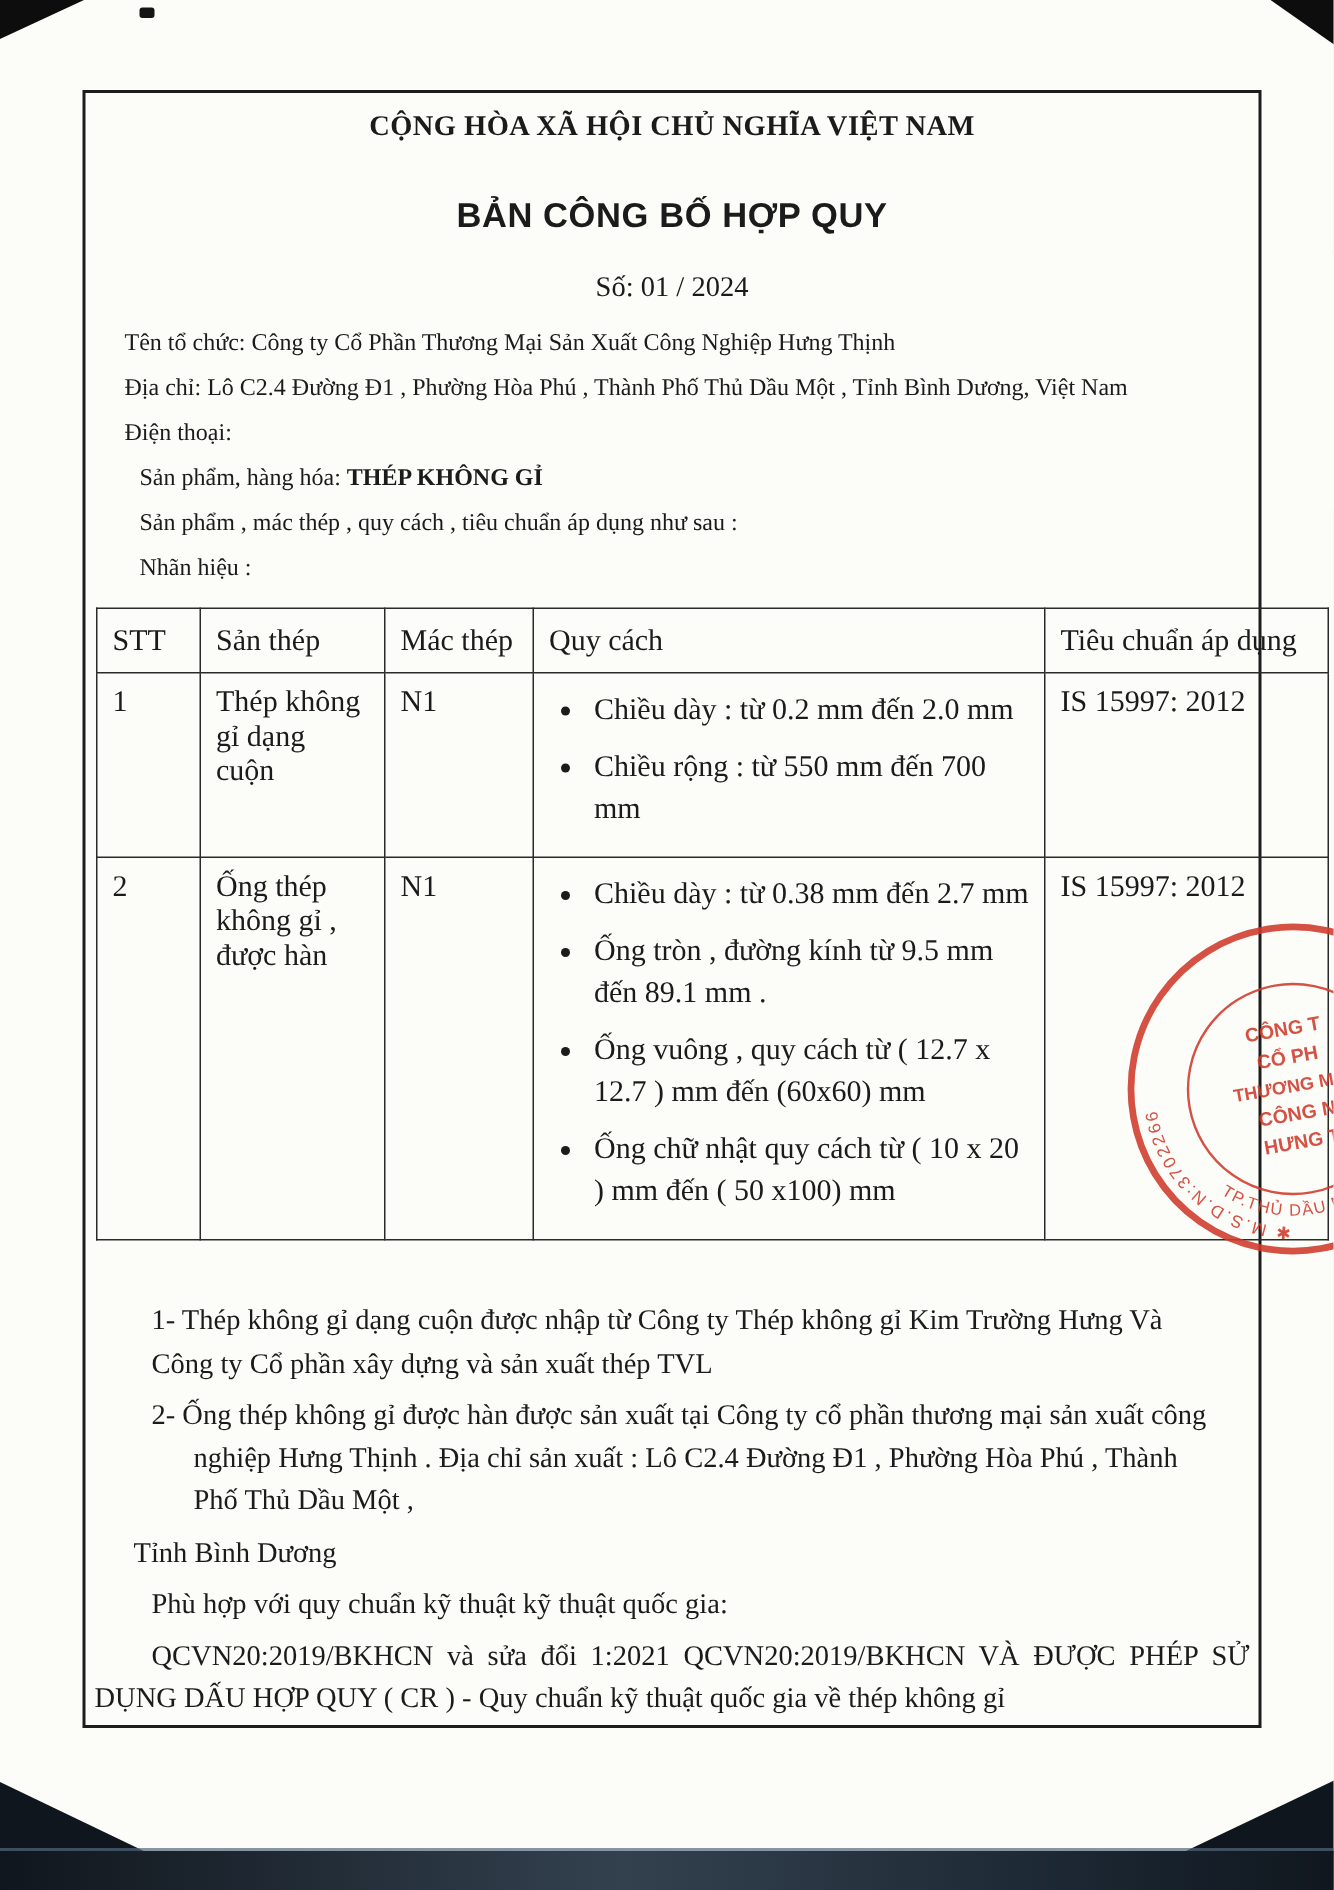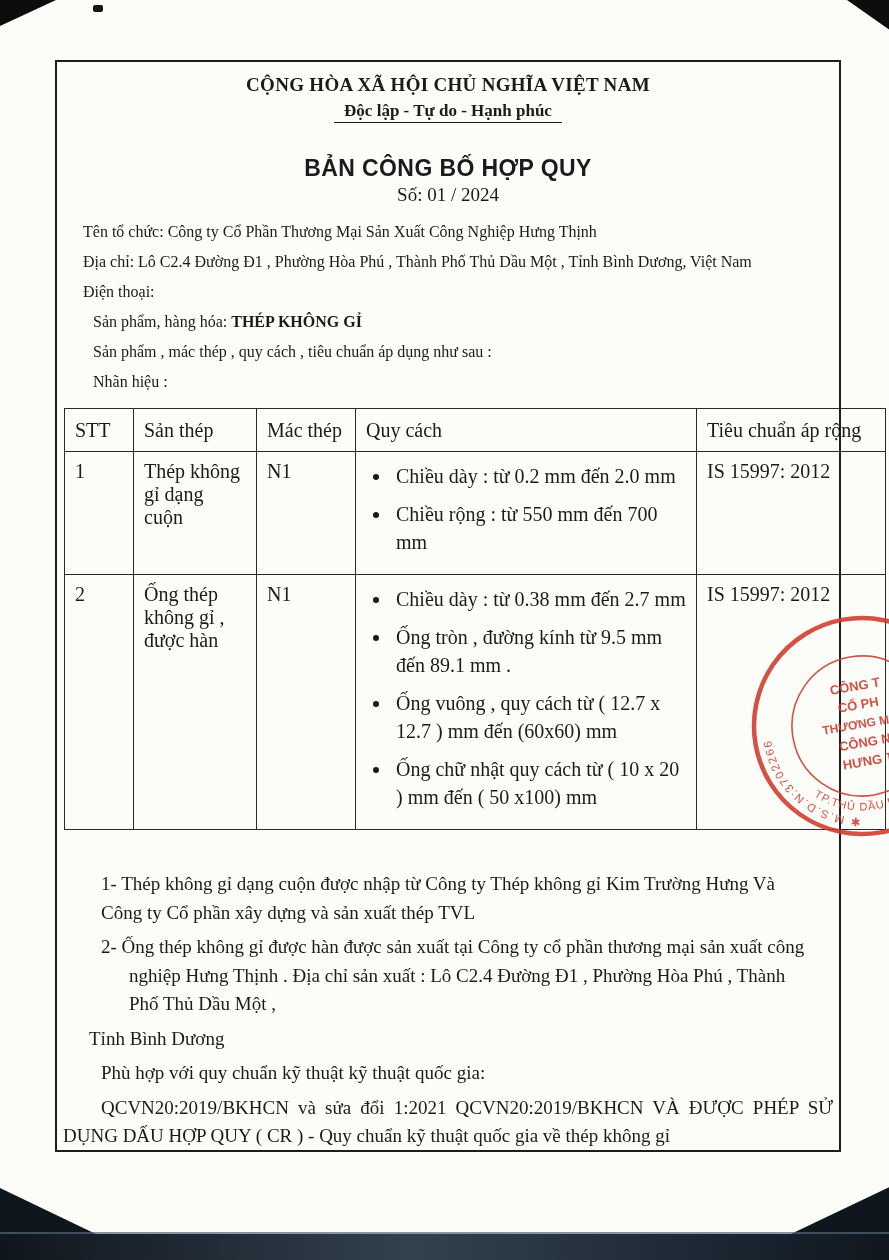--- a/index.html
+++ b/index.html
@@ -32,21 +32,21 @@
   .content{padding:12px 26px 0 26px;}
 
   .nat-header{font-weight:bold;font-size:19px;text-align:center;letter-spacing:.3px;}
   .nat-motto{font-weight:bold;font-size:17px;text-align:center;margin-top:5px;}
   .nat-motto span{border-bottom:1.6px solid #1b1b1b;padding:0 10px 2px 10px;}
   .doc-title{
     font-family:"Liberation Sans", sans-serif;
     font-weight:bold;font-size:23px;text-align:center;
     margin:34px 0 0 0;letter-spacing:.4px;
   }
-  .doc-number{font-size:19px;text-align:center;margin-top:2px;}
+  .doc-number{font-size:19px;text-align:center;margin-top:24px;}
 
   p.line{font-size:16px;line-height:1.5;margin:6px 0 0 0;}
   p.first{margin-top:14px;}
   p.indent{margin-left:10px;}
   .bold{font-weight:bold;}
 
   table.spec{
     border-collapse:collapse;
     width:calc(100% + 38px);
     margin:14px -19px 0 -19px;
@@ -94,40 +94,39 @@
 <div class="page">
 
   <div class="corner-tl"></div>
   <div class="corner-tr"></div>
   <div class="speck"></div>
 
   <div class="border-box">
     <div class="content">
 
       <div class="nat-header">CỘNG HÒA XÃ HỘI CHỦ NGHĨA VIỆT NAM</div>
-      <div class="nat-motto"><span>Độc lập - Tự do - Hạnh phúc</span></div>
 
       <h1 class="doc-title">BẢN CÔNG BỐ HỢP QUY</h1>
       <div class="doc-number">Số: 01 / 2024</div>
 
       <p class="line first">Tên tổ chức: Công ty Cổ Phần Thương Mại Sản Xuất Công Nghiệp Hưng Thịnh</p>
       <p class="line">Địa chỉ: Lô C2.4 Đường Đ1 , Phường Hòa Phú , Thành Phố Thủ Dầu Một , Tỉnh Bình Dương, Việt Nam</p>
       <p class="line">Điện thoại:</p>
       <p class="line indent"><span>Sản phẩm, hàng hóa: </span><span class="bold">THÉP KHÔNG GỈ</span></p>
       <p class="line indent">Sản phẩm , mác thép , quy cách , tiêu chuẩn áp dụng như sau :</p>
       <p class="line indent">Nhãn hiệu :</p>
 
       <table class="spec">
         <thead>
           <tr>
             <th class="c-stt">STT</th>
             <th class="c-sp">Sản thép</th>
             <th class="c-mt">Mác thép</th>
             <th class="c-qc">Quy cách</th>
-            <th class="c-tc">Tiêu chuẩn áp rộng</th>
+            <th class="c-tc">Tiêu chuẩn áp dụng</th>
           </tr>
         </thead>
         <tbody>
           <tr>
             <td class="c-stt">1</td>
             <td class="c-sp">Thép không gỉ dạng cuộn</td>
             <td class="c-mt">N1</td>
             <td class="c-qc">
               <ul class="qc-list">
                 <li>Chiều dày : từ 0.2 mm đến 2.0 mm</li>

